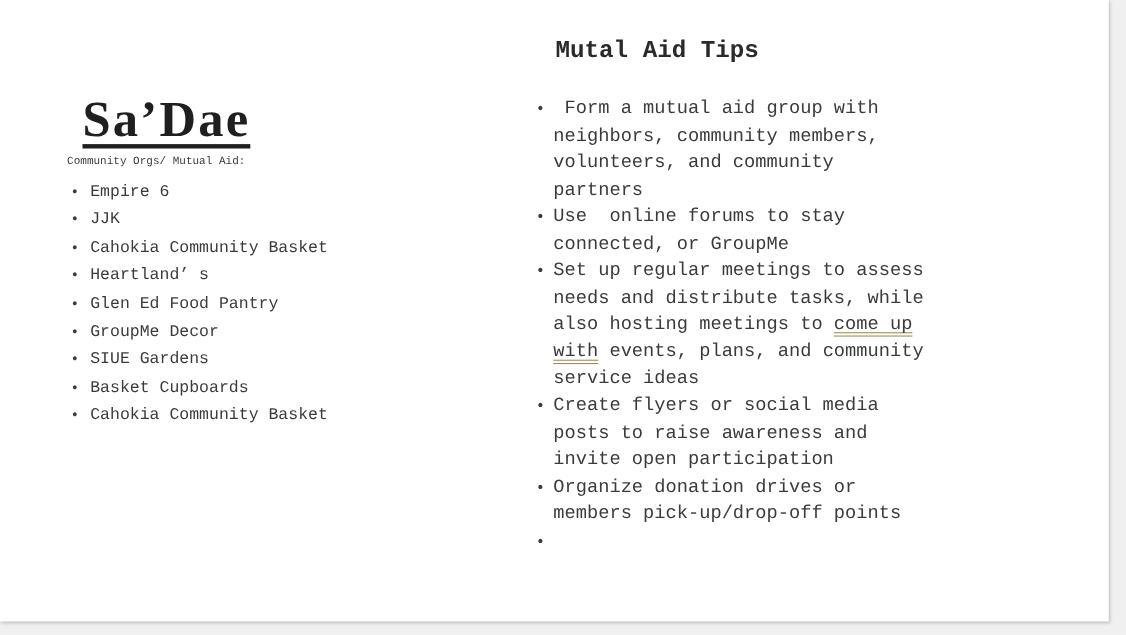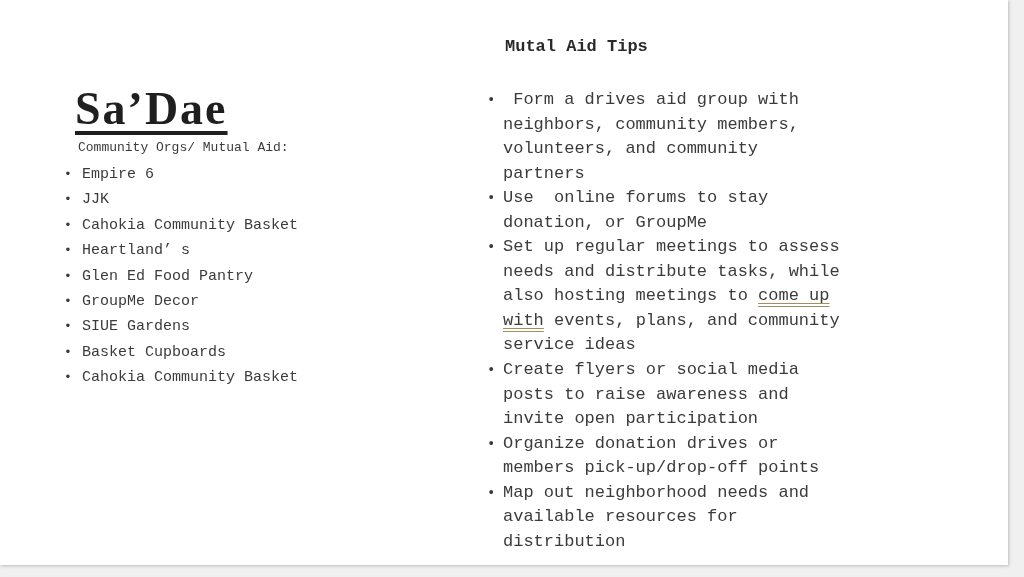--- a/index.html
+++ b/index.html
@@ -31,38 +31,38 @@
   }
   .title .misspell {
     text-decoration-line: underline;
     text-decoration-style: wavy;
     text-decoration-color: #e0695b;
     text-decoration-thickness: 1px;
     text-underline-offset: 7px;
     text-decoration: underline;
   }
   .left-heading {
-    position: absolute; left: 78px; top: 139px;
-    font-size: 13px; line-height: 18px;
+    position: absolute; left: 61px; top: 139px;
+    font-size: 10px; line-height: 18px;
     color: #3b3b3b;
     white-space: pre;
   }
   .left-list {
     position: absolute; left: 64px; top: 162px;
     font-size: 15px; color: #3b3b3b;
   }
   .left-list .li {
     display: flex; align-items: flex-start;
     line-height: 25.4px;
     white-space: pre;
   }
   .left-list .marker { width: 18px; font-size: 13px; }
   .right-heading {
     position: absolute; left: 505px; top: 37px;
-    font-size: 17px; line-height: 20px;
+    font-size: 22px; line-height: 20px;
     font-weight: bold;
     color: #2a2a2a;
     white-space: pre;
   }
   .right-list {
     position: absolute; left: 487px; top: 88px;
     width: 380px;
     font-size: 17px; color: #3b3b3b;
   }
   .right-list .li {
@@ -98,29 +98,29 @@
         <div class="li"><span class="marker">•</span><span class="txt">SIUE Gardens</span></div>
         <div class="li"><span class="marker">•</span><span class="txt">Basket Cupboards</span></div>
         <div class="li"><span class="marker">•</span><span class="txt">Cahokia Community Basket</span></div>
       </div>
 
     <div class="right-heading">Mutal Aid Tips</div>
 
     <div class="right-list">
         <div class="li">
           <span class="marker">•</span>
-          <span class="txt"><span> Form a drives aid group with
+          <span class="txt"><span> Form a mutual aid group with
 neighbors, community members,
 volunteers, and community
 partners</span></span>
         </div>
         <div class="li">
           <span class="marker">•</span>
           <span class="txt"><span>Use  online forums to stay
-donation, or GroupMe</span></span>
+connected, or GroupMe</span></span>
         </div>
         <div class="li">
           <span class="marker">•</span>
           <span class="txt"><span>Set up regular meetings to assess
 needs and distribute tasks, while
 also hosting meetings to </span><span class="sug">come up
 with</span><span> events, plans, and community
 service ideas</span></span>
         </div>
         <div class="li">
@@ -129,20 +129,17 @@
 posts to raise awareness and
 invite open participation</span></span>
         </div>
         <div class="li">
           <span class="marker">•</span>
           <span class="txt"><span>Organize donation drives or
 members pick-up/drop-off points</span></span>
         </div>
         <div class="li">
           <span class="marker">•</span>
-          <span class="txt"><span>Map out neighborhood needs and
-available resources for
-distribution</span></span>
         </div>
       </div>
 
   </div>
 </div>
 
 </body></html>

